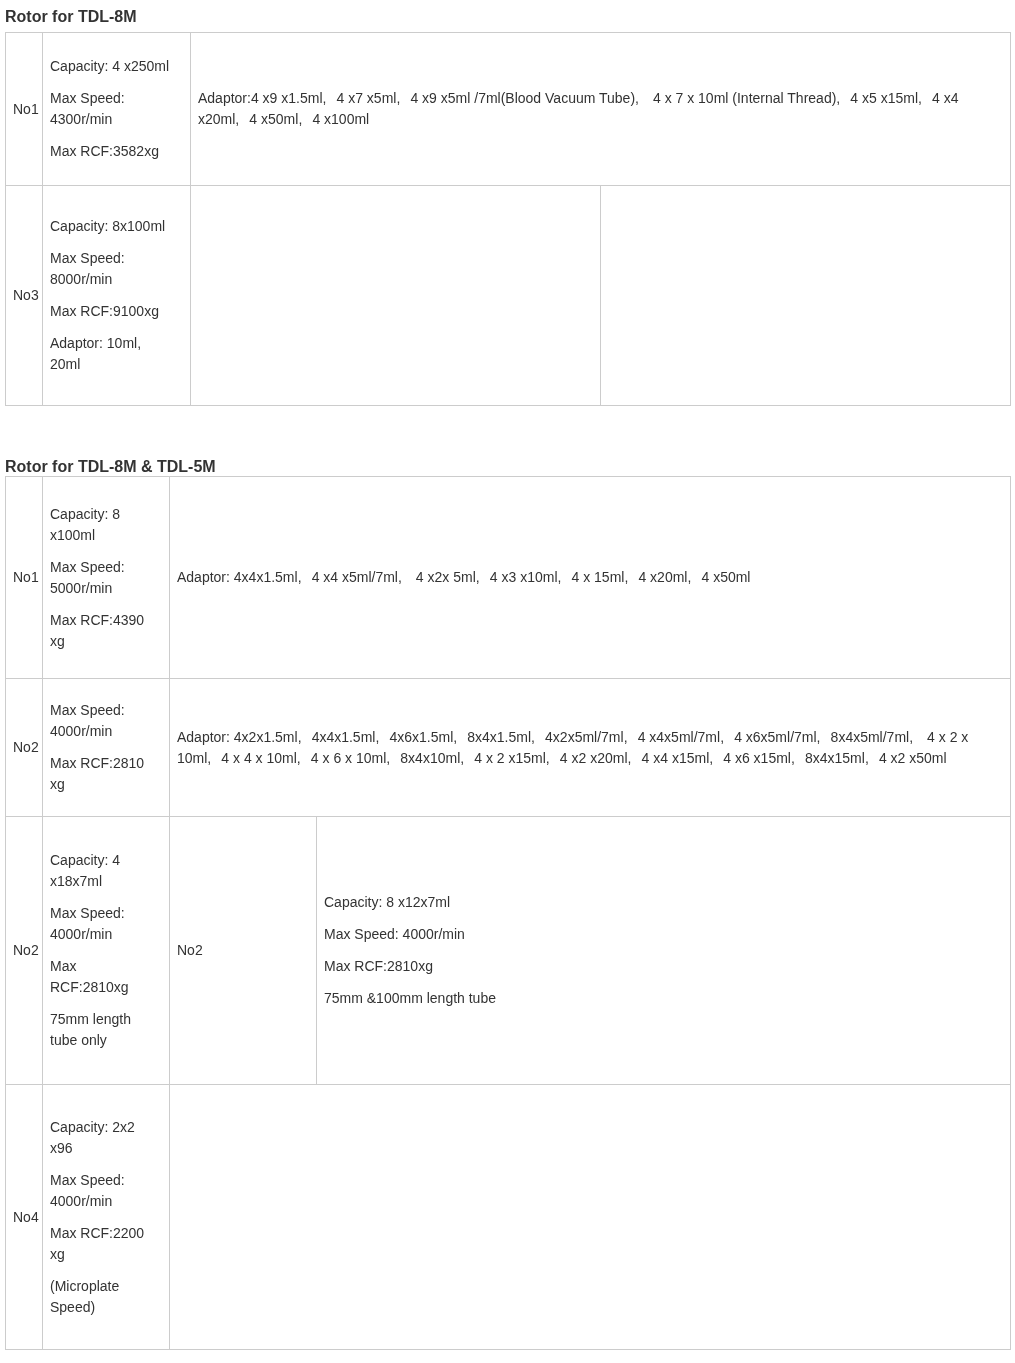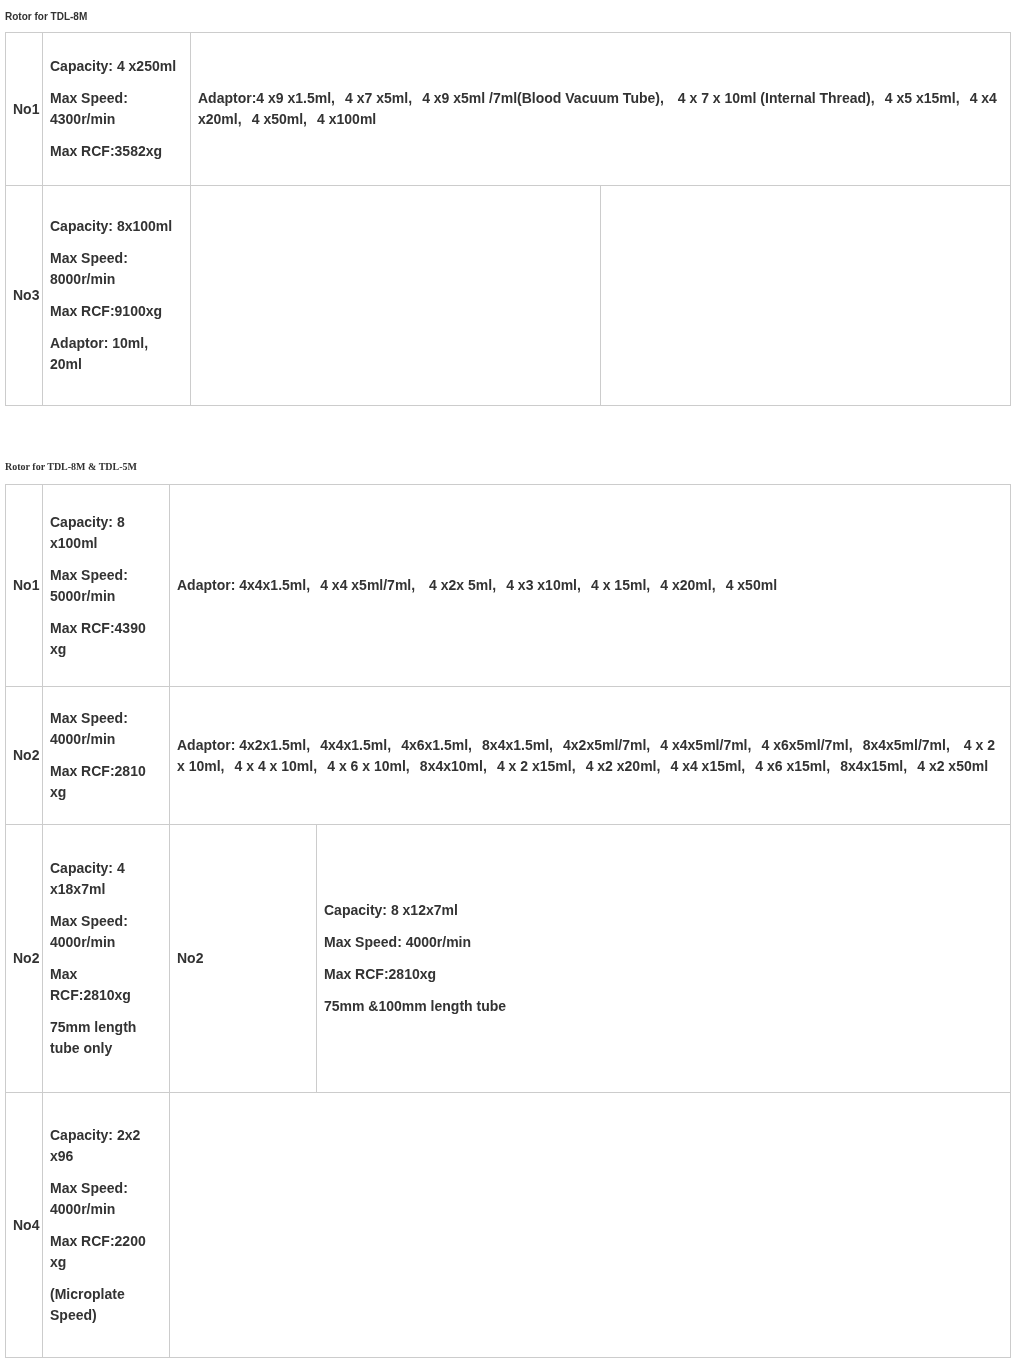--- a/index.html
+++ b/index.html
@@ -14,43 +14,41 @@
     background: var(--bg);
     color: var(--text);
     font-family: "Liberation Sans", "DejaVu Sans", sans-serif;
     font-size: 14px;
   }
   .page {
     width: 1015px;
     padding: 8px 5px 0 5px;
   }
   .section-title {
-    font-size: 10px;
+    font-size: 16px;
     font-weight: bold;
     line-height: 18px;
     margin: 0 0 6px 0;
     color: var(--text);
   }
   .section-title.second {
     margin-top: 52px;
-    margin-bottom: 8px;
-    font-family: Liberation Serif, serif;
+    margin-bottom: 0;
   }
   table.rotor-table {
     border-collapse: collapse;
     table-layout: fixed;
     width: 1005px;
   }
   table.rotor-table td {
     border: 1px solid var(--border);
     vertical-align: middle;
     padding: 6px 12px 6px 7px;
     line-height: 21px;
     overflow: hidden;
-    font-weight: bold;
   }
   td.cell-no {
     padding: 6px 2px 6px 5px;
     text-align: right;
   }
   td p { margin: 0; }
   td p + p { margin-top: 11px; }
   .ideo-comma {
     display: inline-block;
     width: 1em;

